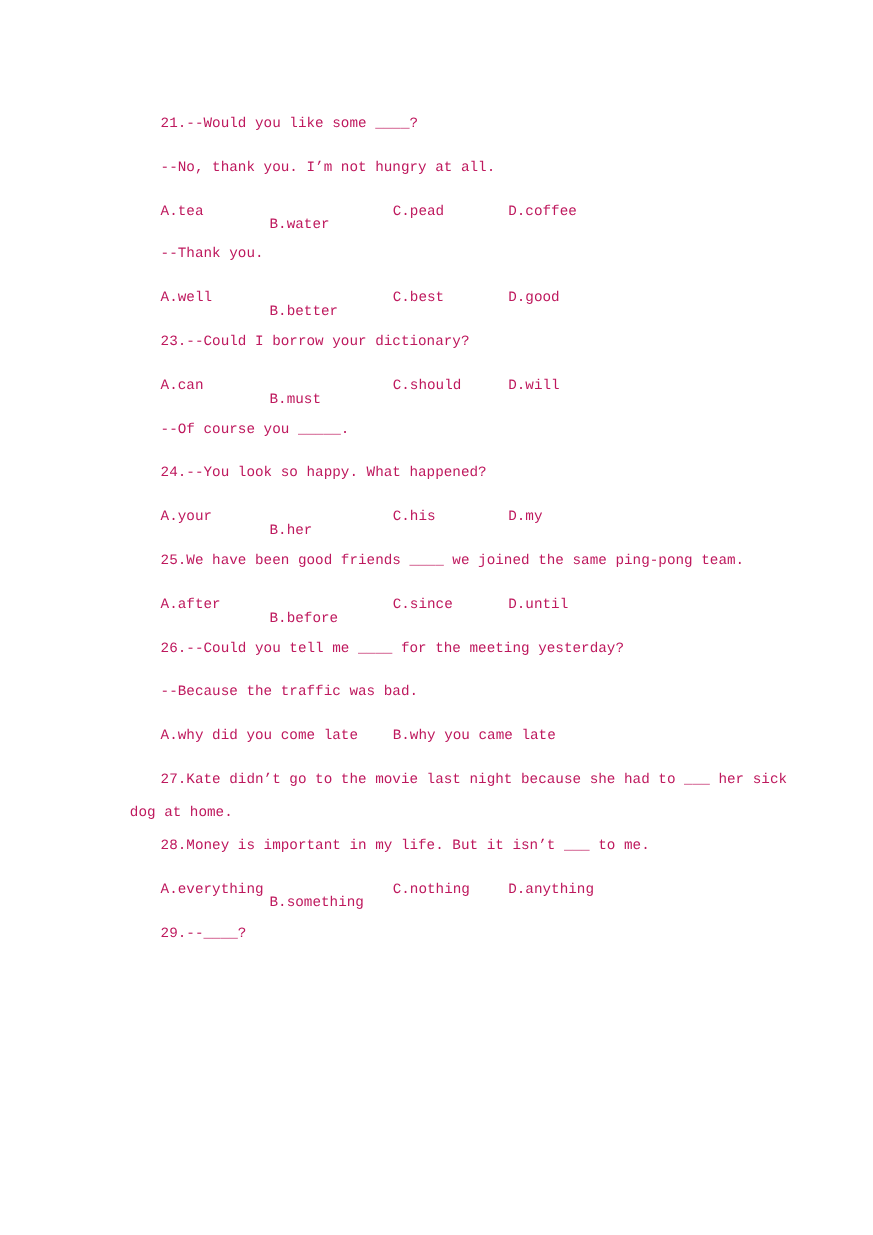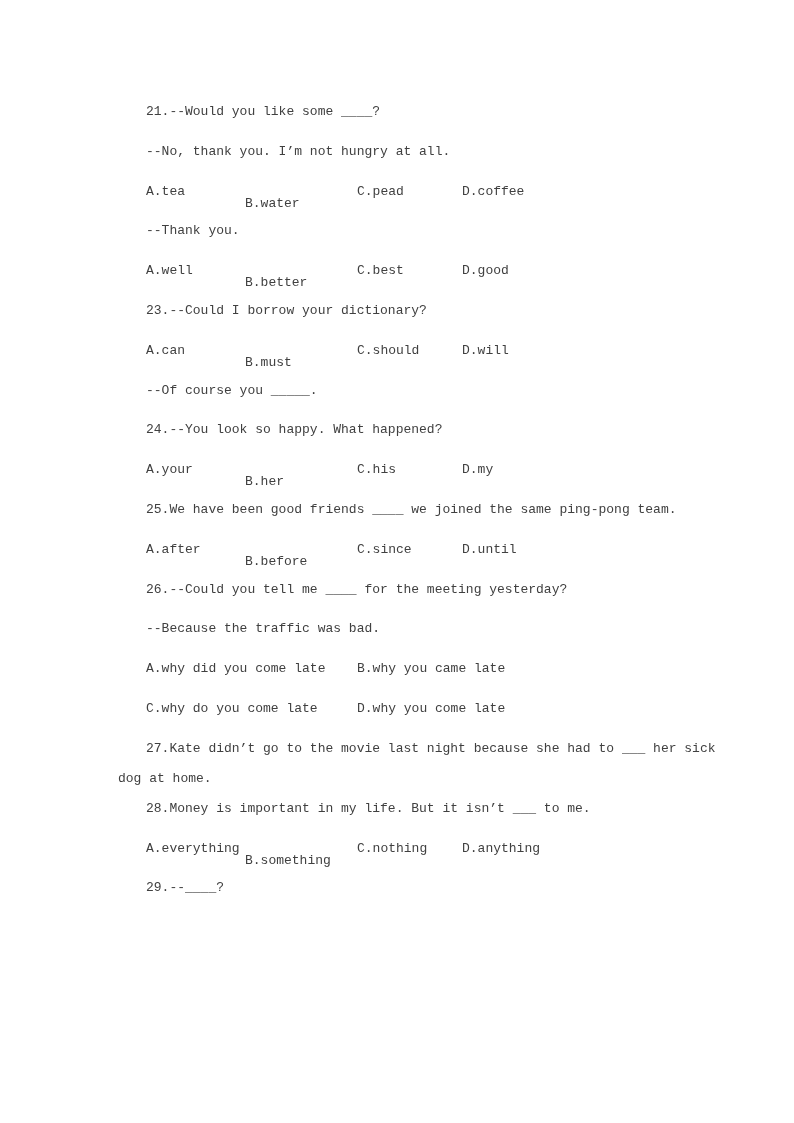--- a/index.html
+++ b/index.html
@@ -6,21 +6,21 @@
     margin: 0;
     padding: 0;
     background: #ffffff;
   }
   .page {
     position: relative;
     width: 794px;
     height: 1123px;
     margin: 0 auto;
     background: #ffffff;
-    color: #404040;
+    color: #be185d;
     font-family: "Liberation Mono", "DejaVu Sans Mono", monospace;
     font-size: 13px;
     line-height: 16px;
     box-sizing: border-box;
     padding: 104px 118px 0 118px;
     overflow: hidden;
   }
   .line {
     position: relative;
     height: 39.8px;
@@ -88,24 +88,20 @@
     <span class="opt c2">C.since</span>
     <span class="opt c3">D.until</span>
   </div>
 
   <div class="line indent">26.--Could you tell me ____ for the meeting yesterday?</div>
   <div class="line indent">--Because the traffic was bad.</div>
   <div class="line options">
     <span class="opt c0">A.why did you come late</span>
     <span class="opt c2">B.why you came late</span>
   </div>
-  <div class="line options">
-    <span class="opt c0">C.why do you come late</span>
-    <span class="opt c2">D.why you come late</span>
-  </div>
 
   <div class="line indent tight">27.Kate didn’t go to the movie last night because she had to ___ her sick</div>
   <div class="line tight">dog at home.</div>
 
   <div class="line indent">28.Money is important in my life. But it isn’t ___ to me.</div>
   <div class="line options">
     <span class="opt c0">A.everything</span>
     <span class="opt c1">B.something</span>
     <span class="opt c2">C.nothing</span>
     <span class="opt c3">D.anything</span>

